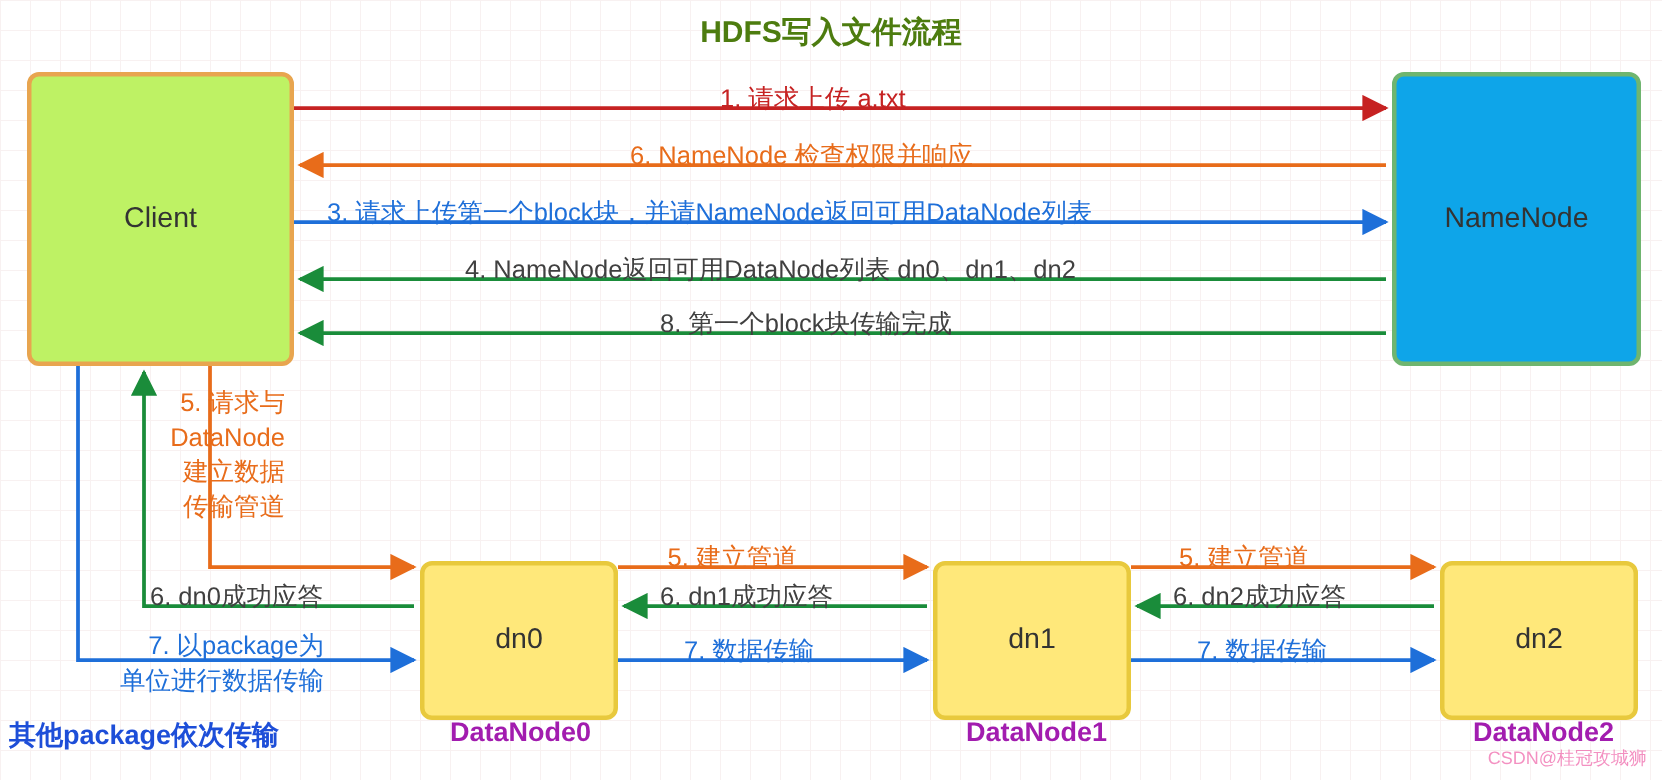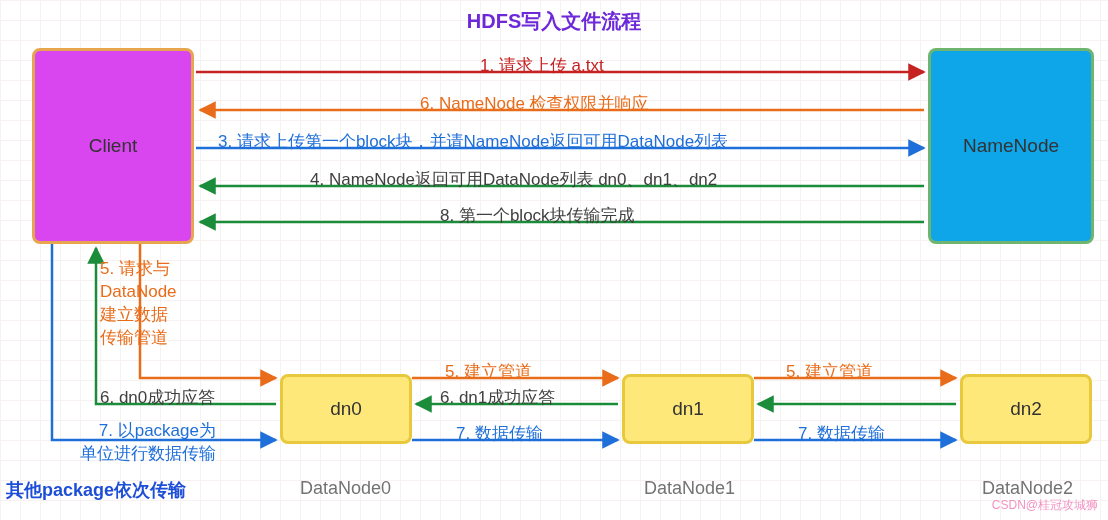--- a/index.html
+++ b/index.html
@@ -1,36 +1,36 @@
 <!DOCTYPE html>
 <html><head>
 <meta charset="utf-8">
 <style>
 *{box-sizing:border-box;margin:0;padding:0}
 body{font-family:-apple-system,BlinkMacSystemFont,"Segoe UI",Arial,sans-serif;width:1108px;height:520px;position:relative;background:#fff;overflow:hidden}
 .grid-bg{position:absolute;inset:0;background-image:linear-gradient(#f5e8e8 1px,transparent 1px),linear-gradient(90deg,#f5e8e8 1px,transparent 1px);background-size:20px 20px;opacity:.6}
 .content{position:absolute;inset:0}
-.title{position:absolute;top:8px;left:50%;transform:translateX(-50%);color:#6d28d9;font-size:20px;font-weight:700}
+.title{position:absolute;top:8px;left:50%;transform:translateX(-50%);color:#4d7c0f;font-size:20px;font-weight:700}
 .box{position:absolute;border:3px solid;border-radius:8px;display:flex;align-items:center;justify-content:center;font-size:19px;font-weight:500;color:#333}
-.client{left:32px;top:48px;width:162px;height:196px;background:#d946ef;border-color:#e8a54f}
+.client{left:18px;top:48px;width:178px;height:196px;background:#bef264;border-color:#e8a54f}
 .namenode{left:928px;top:48px;width:166px;height:196px;background:#0ea5e9;border-color:#6fb56f}
-.dn{top:374px;width:132px;height:70px;background:#ffe87a;border-color:#e8c93d}
+.dn{top:374px;width:132px;height:106px;background:#ffe87a;border-color:#e8c93d}
 .dn0{left:280px}
 .dn1{left:622px}
 .dn2{left:960px}
-.dn-label{position:absolute;top:478px;font-size:18px;color:#737373;font-weight:400}
+.dn-label{position:absolute;top:478px;font-size:18px;color:#a21caf;font-weight:700}
 .dnl0{left:300px}
 .dnl1{left:644px}
 .dnl2{left:982px}
 .pkg-label{position:absolute;top:478px;left:6px;font-size:18px;color:#1d4ed8;font-weight:700}
 .watermark{position:absolute;right:10px;bottom:6px;color:#ec4899;font-size:12px;opacity:.6}
 svg{position:absolute;inset:0;width:1108px;height:520px;pointer-events:none}
 .lbl{position:absolute;font-size:17px;white-space:nowrap}
 .red{color:#c62222}.orange{color:#e86c1a}.blue{color:#1e6fd9}.green{color:#404040}
-.vlbl{position:absolute;font-size:17px;line-height:1.35;text-align:left}
+.vlbl{position:absolute;font-size:17px;line-height:1.35;text-align:right}
 </style>
 </head>
 <body>
 
 <div class="grid-bg"></div>
 <div class="content">
 
 <div class="title">HDFS写入文件流程</div>
 
 <div class="box client">Client</div>
@@ -89,20 +89,21 @@
 
 <div class="vlbl orange" style="top:258px;left:100px;width:90px;white-space:pre-line">5. 请求与
 DataNode
 建立数据
 传输管道</div>
 <div class="lbl orange" style="top:360px;left:445px">5. 建立管道</div>
 <div class="lbl orange" style="top:360px;left:786px">5. 建立管道</div>
 
 <div class="lbl green" style="top:386px;left:100px">6. dn0成功应答</div>
 <div class="lbl green" style="top:386px;left:440px">6. dn1成功应答</div>
+<div class="lbl green" style="top:386px;left:782px">6. dn2成功应答</div>
 
 <div class="vlbl blue" style="top:420px;left:56px;width:160px;white-space:pre-line;text-align:right">7. 以package为
 单位进行数据传输</div>
 <div class="lbl blue" style="top:422px;left:456px">7. 数据传输</div>
 <div class="lbl blue" style="top:422px;left:798px">7. 数据传输</div>
 
 <div class="watermark">CSDN@桂冠攻城狮</div>
 </div>
 
 </body></html>

